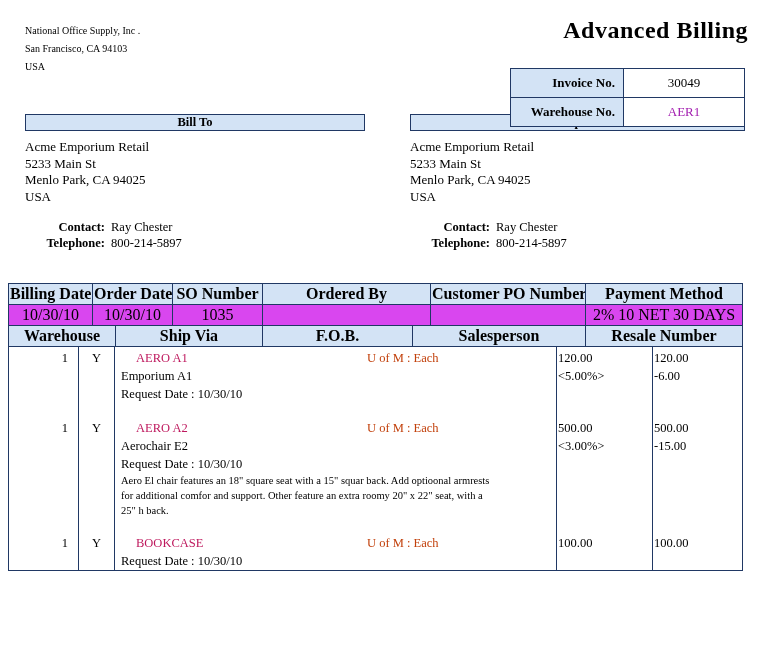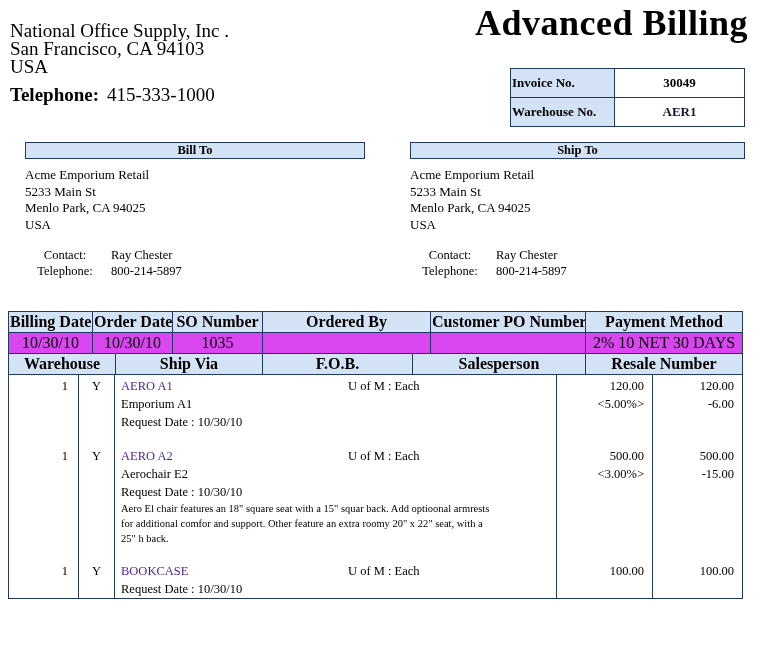--- a/index.html
+++ b/index.html
@@ -6,56 +6,56 @@
   html, body { margin: 0; padding: 0; }
   body {
     width: 770px; height: 663px;
     background: #ffffff;
     font-family: "Liberation Serif", serif;
     color: #000;
   }
   .page { position: relative; width: 770px; height: 663px; overflow: hidden; background: #fff; }
 
   
-  .company { margin: 22px 0 0 10px; font-size: 19px; line-height: 18px; }
+  .company { margin: 22px 0 0 25px; font-size: 10px; line-height: 18px; }
   .company .phone-line { margin-top: 10px; }
   .bold { font-weight: bold; }
   .label-sp { margin-right: 8px; }
 
   .doc-title {
-    position: absolute; top: 2px; right: 22px;
-    font-size: 36px; font-weight: bold; letter-spacing: 0.5px;
+    position: absolute; top: 17px; right: 22px;
+    font-size: 24px; font-weight: bold; letter-spacing: 0.5px;
   }
 
   .invoice-box {
     position: absolute; top: 68px; right: 25px;
     border-collapse: collapse; width: 235px;
   }
   .invoice-box td {
-    border: 1px solid #203864; height: 29px; font-size: 13px; vertical-align: middle; font-weight: bold;
+    border: 1px solid #203864; height: 29px; font-size: 13px; vertical-align: middle;
   }
   .invoice-box td.lbl {
-    width: 104px; background: #d3e3f5; font-weight: bold;
-    text-align: left; padding-right: 8px;
+    width: 113px; background: #d3e3f5; font-weight: bold;
+    text-align: right; padding-right: 8px;
   }
   .invoice-box td.val { text-align: center; background: #fff; }
-  .blue-text { color: #0f172a; margin-top: 44px; }
+  .blue-text { color: #a21caf; margin-top: 44px; }
 
   
   .addr-section { display: flex; margin: 38px 25px 0 25px; justify-content: space-between; }
   .addr-col { width: 340px; }
   .addr-col.right { width: 335px; }
   .addr-bar {
     border: 1px solid #203864; background: #d3e3f5;
     height: 17px; line-height: 15px; text-align: center;
     font-weight: bold; font-size: 12.5px;
   }
   .addr-lines { margin-top: 8px; font-size: 13px; line-height: 16.5px; }
   .contact-block { margin-top: 14px; font-size: 12.5px; line-height: 16px; }
-  .clabel { display: inline-block; width: 80px; text-align: center; font-weight: normal; margin-right: 6px; }
+  .clabel { display: inline-block; width: 80px; text-align: right; font-weight: bold; margin-right: 6px; }
 
   
   .main-section { margin: 32px 0 0 8px; width: 734px; }
   table.grid { border-collapse: collapse; table-layout: fixed; width: 734px; }
   table.grid td { border: 1px solid #203864; font-size: 16px; height: 17px; text-align: center; overflow: hidden; white-space: nowrap; }
   table.grid tr.hdr td { background: #d3e3f5; font-weight: bold; }
   table.grid tr.val td { background: #d946ef; }
 
   
   table.items { border-collapse: collapse; table-layout: fixed; width: 734px; border: 1px solid #203864; }
@@ -67,39 +67,36 @@
   }
   .ih.money { background: #fcf6e3; }
   .c-qty, .c-tax, .c-desc, .c-unit, .c-ext {
     border-left: 1px solid #203864; border-right: 1px solid #203864;
     font-size: 12.5px; vertical-align: top;
   }
   tr.item-line td { height: 17px; line-height: 16px; }
   .c-qty { text-align: right; padding-right: 10px; }
   .c-tax { text-align: center; }
   .c-desc { text-align: left; padding-left: 6px; position: relative; }
-  .c-unit, .c-ext { text-align: right; padding-right: 8px; }
-  .item-number { color: #4c1d95; }
-  .uom { position: absolute; left: 233px; top: 0; color: #000000; text-align: right; }
+  .c-unit, .c-ext { text-align: left; padding-right: 8px; }
+  .item-number { color: #be185d; margin-left: 15px; }
+  .uom { position: absolute; left: 252px; top: 0; color: #c2410c; text-align: right; }
   tr.first-line td { padding-top: 3px; }
   tr.long-desc-line td { height: 13px; line-height: 13px; font-size: 10.5px; }
   tr.gap-row td { height: 14px; }
 </style>
 </head>
 <body>
 
 <div class="page">
 
   <div class="company">
     <div>National Office Supply, Inc .</div>
     <div>San Francisco, CA 94103</div>
     <div>USA</div>
-    <div class="phone-line">
-      <span class="bold label-sp">Telephone:</span><span>415-333-1000</span>
-    </div>
   </div>
 
   <div class="doc-title">Advanced Billing</div>
 
   <table class="invoice-box">
     <tbody>
         <tr>
       <td class="lbl">Invoice No.</td>
       <td class="val">30049</td>
     </tr>

